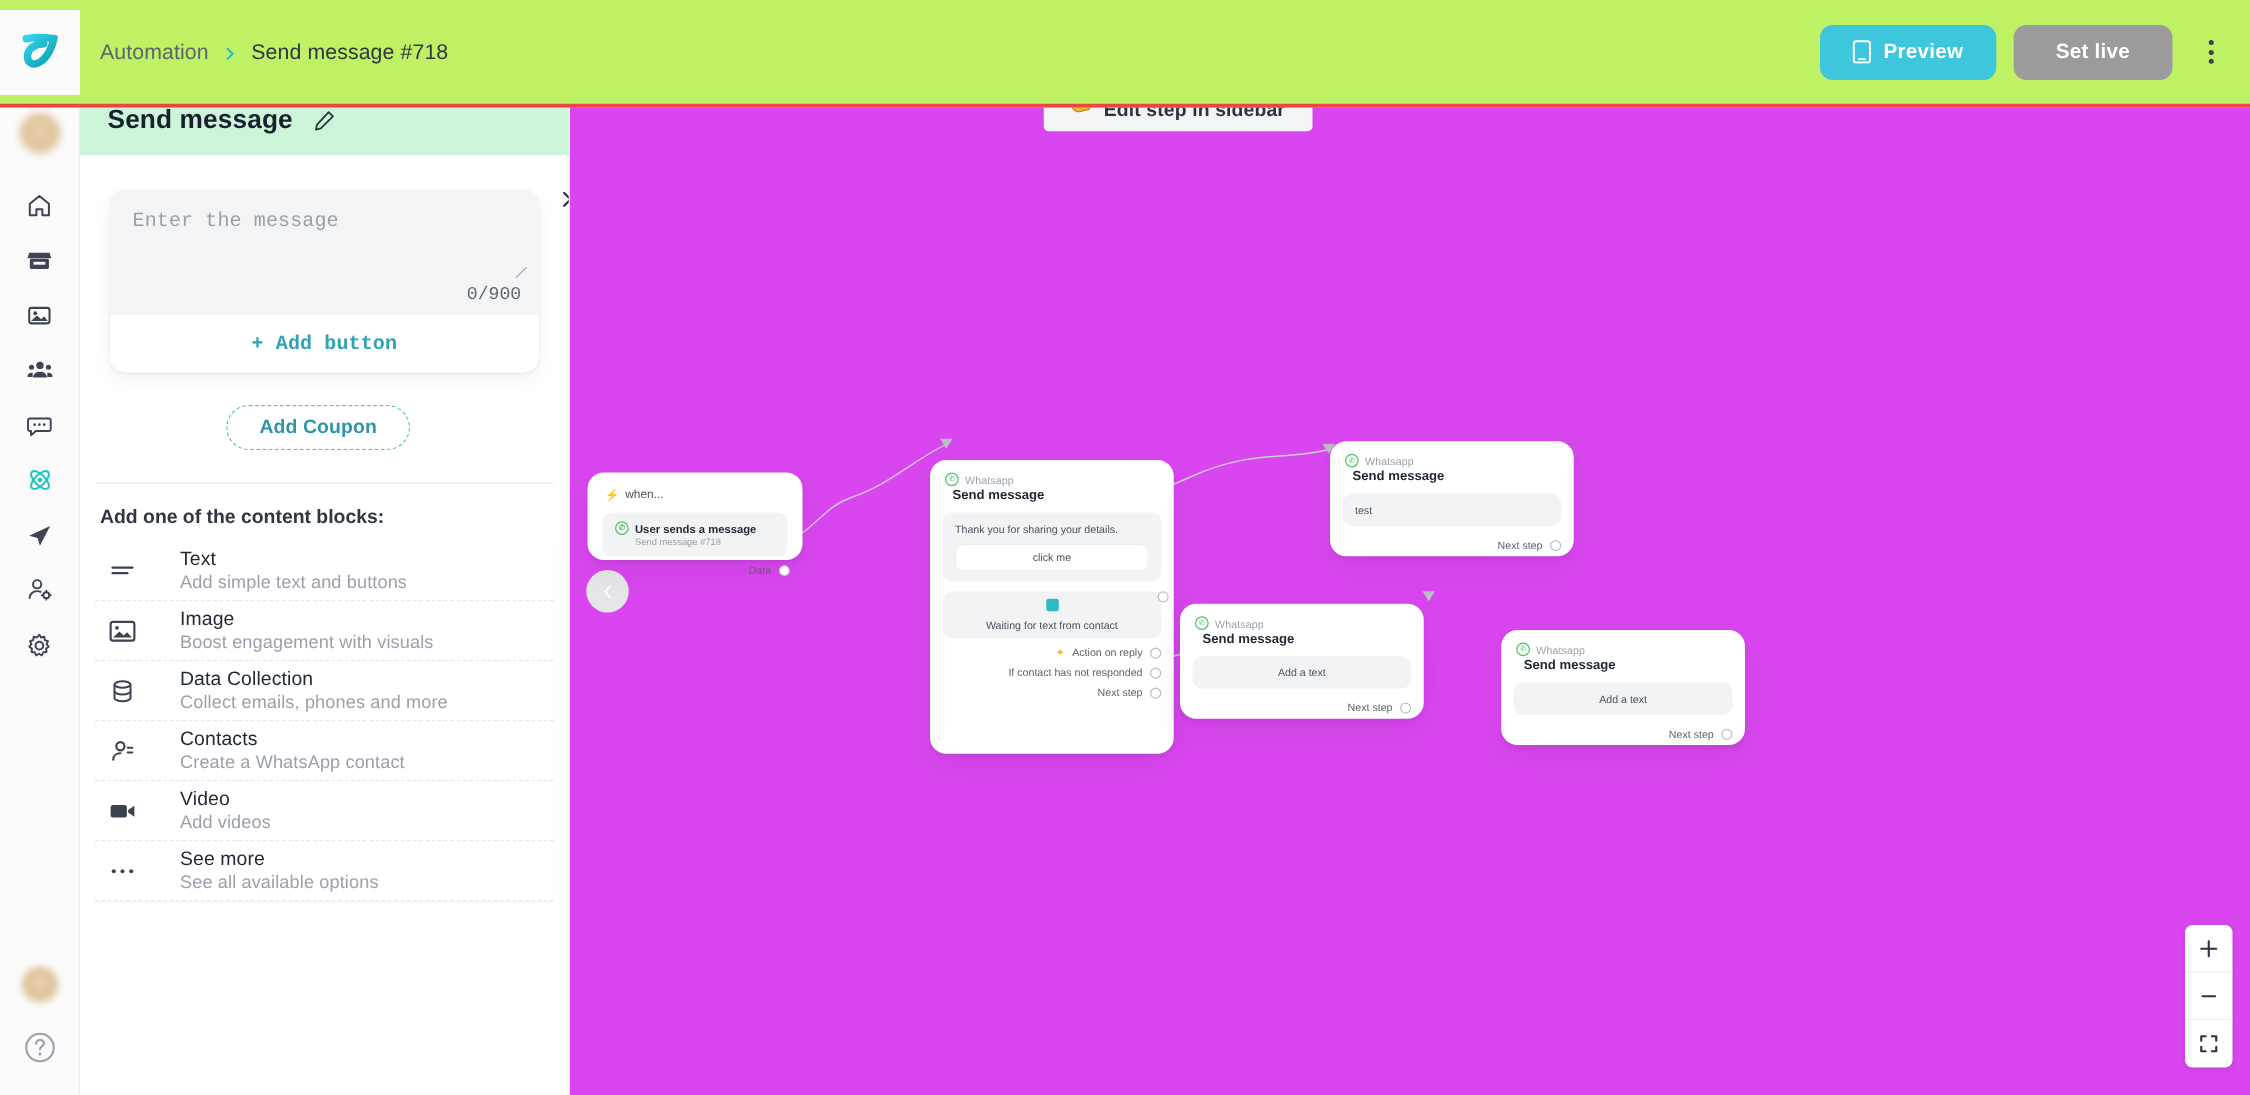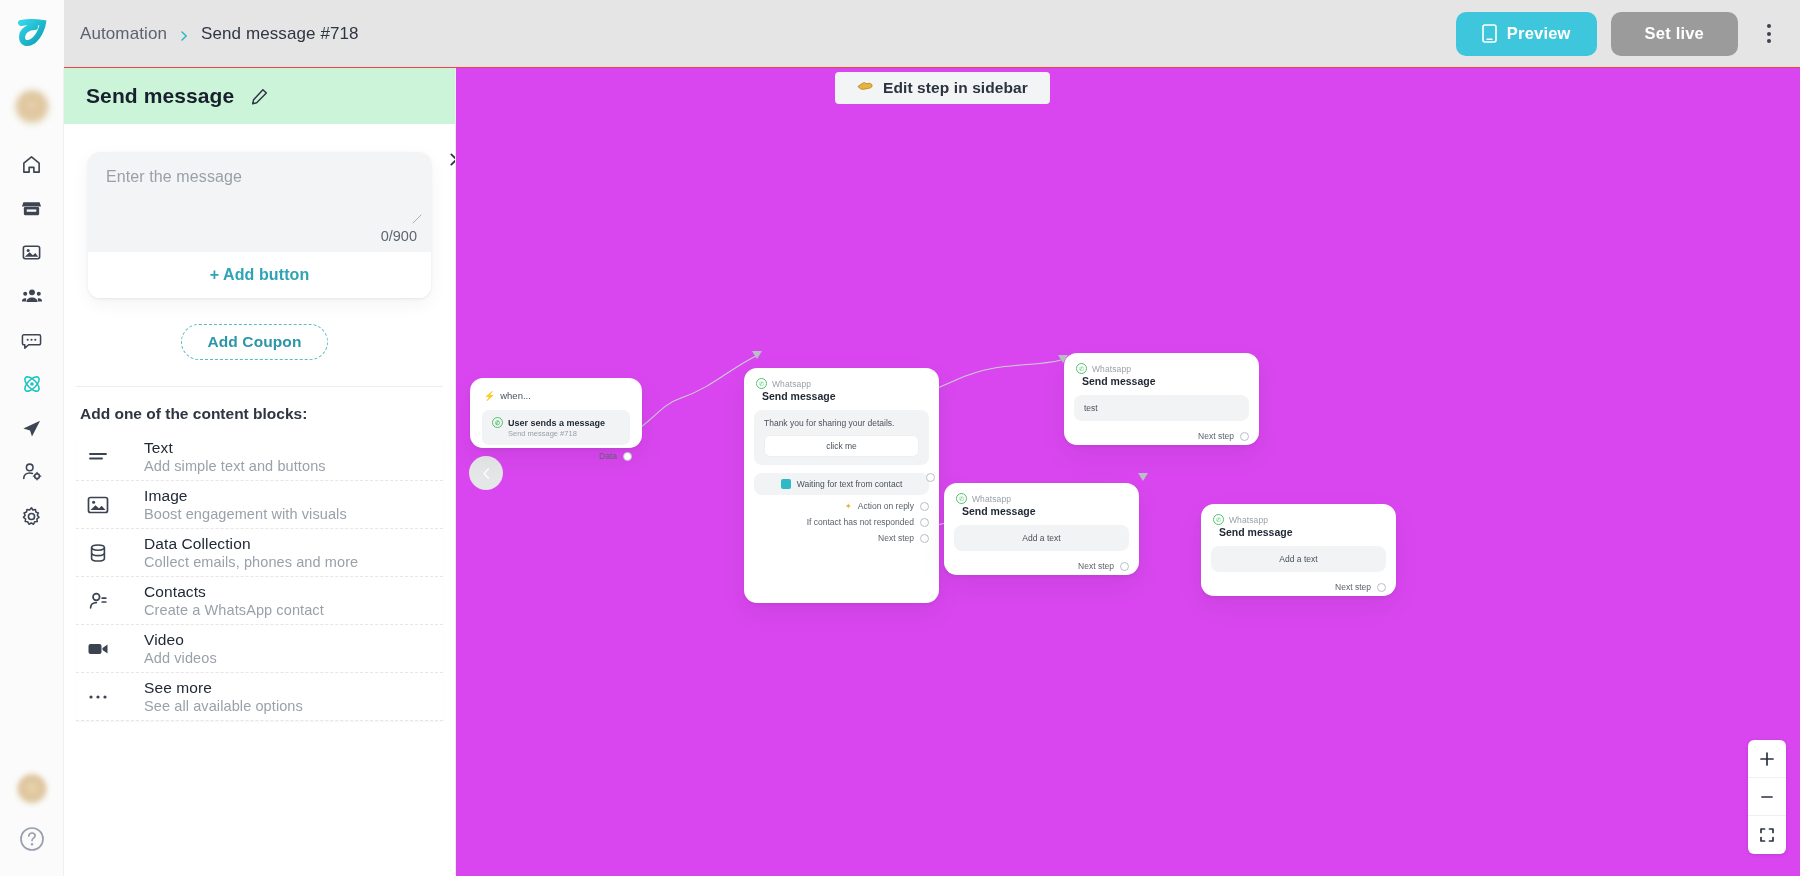--- a/index.html
+++ b/index.html
@@ -6,22 +6,22 @@
   html, body {
     width: 1800px; height: 876px;
     font-family: "Liberation Sans", sans-serif;
     background: #ffffff;
     overflow: hidden;
   }
   #app { position: relative; width: 1800px; height: 876px; }
 
   
   .topbar {
-    position: absolute; top: 0; left: 0; width: 1800px; height: 68px;
-    background: #e5e5e5; border-bottom: 1px solid #ef4444;
+    position: absolute; top: 0; left: 0; width: 1800px; height: 86px;
+    background: #bef264; border-bottom: 3px solid #ef4444;
     display: flex; align-items: center; z-index: 40;
   }
   .logo-cell {
     width: 64px; height: 68px; display: flex; align-items: center; justify-content: center;
     background: #fbfbfb;
   }
   .breadcrumb { display: flex; align-items: center; gap: 11px; margin-left: 16px; }
   .bc-item { font-size: 17px; color: #5c6270; letter-spacing: .1px; }
   .bc-item.current { color: #2f3542; }
   .bc-sep { width: 12px; height: 12px; display: inline-block; }
@@ -85,20 +85,21 @@
 
   .msg-card-wrap { position: relative; padding: 28px 12px 0 12px; }
   .close-x {
     position: absolute; top: 22px; right: -26px; width: 26px; height: 26px;
     display: flex; align-items: center; justify-content: center; cursor: pointer; color: #25303e;
   }
   .msg-card {
     background: #ffffff; border-radius: 12px;
     box-shadow: 0 1px 3px rgba(0,0,0,.07), 0 6px 18px rgba(0,0,0,.05);
     overflow: hidden;
+    font-family: Liberation Mono, monospace;
   }
   .msg-textarea {
     position: relative; background: #f3f4f5; height: 100px; padding: 16px 18px;
   }
   .msg-placeholder { font-size: 16px; color: #9aa0a8; letter-spacing: .1px; }
   .resize-grip {
     position: absolute; right: 9px; bottom: 32px; width: 10px; height: 10px;
     color: #aab0b8;
   }
   .char-count {
@@ -182,21 +183,21 @@
     box-shadow: 0 0 0 1px #eceef0 inset;
   }
   .node-input {
     background: #f2f3f5; border-radius: 8px; margin: 8px 10px 0 10px; height: 40px;
     padding: 7px 10px; font-size: 8.5px; color: #a6acb4; position: relative;
   }
   .node-input .grip { position: absolute; right: 6px; bottom: 5px; color: #b6bbc2; font-size: 7px; }
   .node-wait {
     background: #f2f3f5; border-radius: 8px; margin: 8px 10px 0 10px; padding: 6px 10px;
     display: flex; align-items: center; justify-content: center; gap: 6px;
-    font-size: 8.5px; color: #4a515c;
+    font-size: 8.5px; color: #4a515c; flex-direction: column;
   }
   .wait-sq { width: 10px; height: 10px; border-radius: 2px; background: #2fb8c6; display: inline-block; }
   .node-row {
     display: flex; align-items: center; justify-content: flex-end; gap: 6px;
     padding: 6px 10px 0 10px; font-size: 8.5px; color: #5b626c;
   }
   .node-row.last { padding-bottom: 10px; }
   .port {
     width: 9px; height: 9px; border-radius: 50%; background: #fff;
     border: 1.2px solid #b9bfc6; flex: 0 0 auto;

